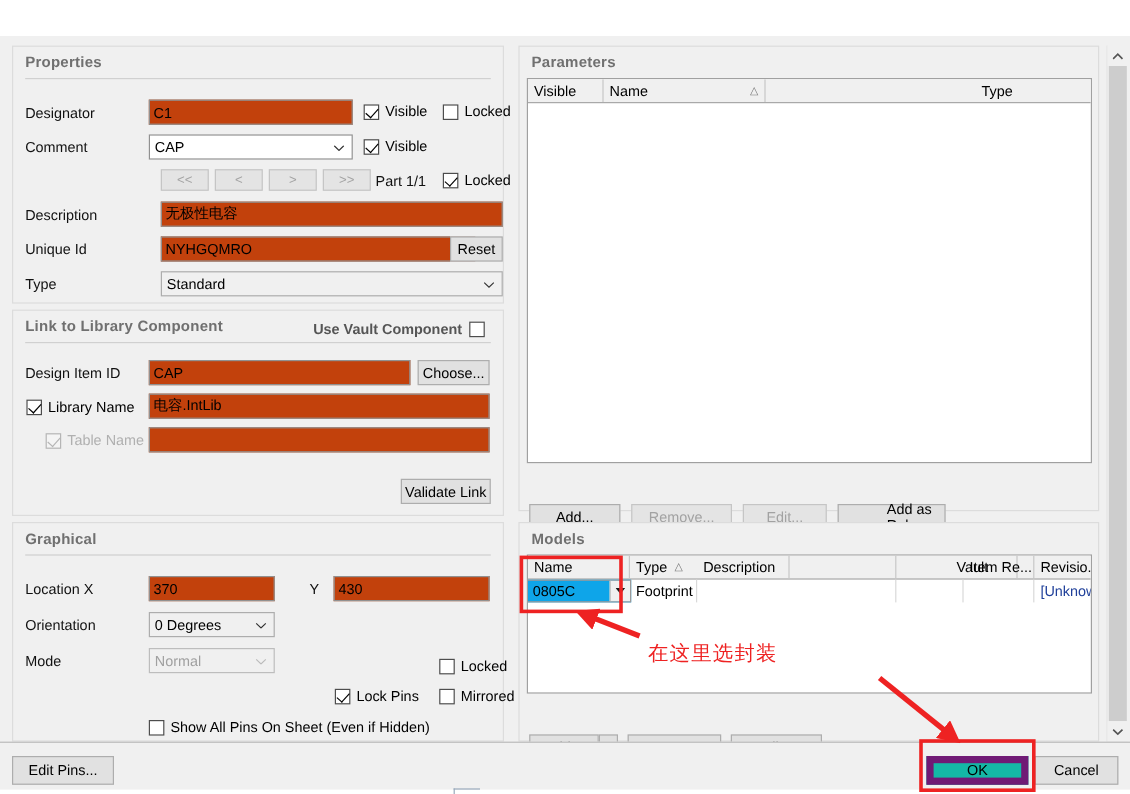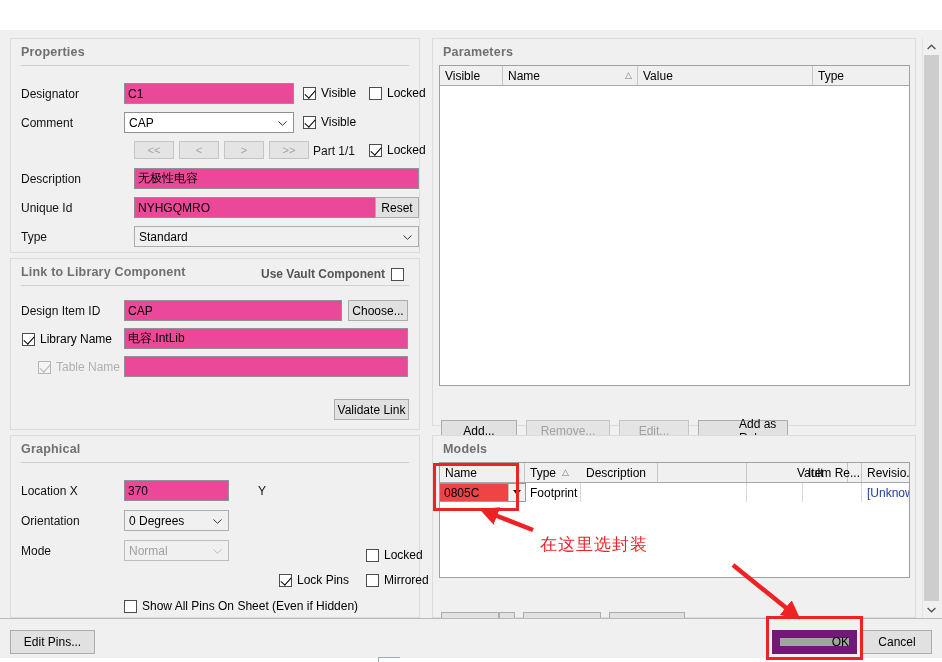--- a/index.html
+++ b/index.html
@@ -58,21 +58,21 @@
   }
 
   .lbl {
     position: absolute;
     font-size: 12px; color: #111111;
     white-space: nowrap;
   }
 
   input.tf, .tf {
     position: absolute;
-    background: #ec4899;
+    background: #c2410c;
     border: 1px solid #919191;
     font-family: "Liberation Sans", sans-serif;
     font-size: 12px;
     color: #000000;
     padding: 0 3px;
     line-height: 19px;
     outline: none;
   }
 
   
@@ -166,21 +166,21 @@
   .tcell {
     position: absolute; top: 0; height: 19px;
     display: flex; align-items: center;
     padding-left: 5px;
     font-size: 12px;
     white-space: nowrap; overflow: hidden;
     border-right: 1px solid #d9d9d9;
   }
   .cellcombo {
     position: absolute; top: 0; height: 19px;
-    background: #ef4444;
+    background: #0ea5e9;
     border: 1px solid #9a9a9a;
     display: flex; align-items: center;
     padding-left: 4px;
     font-size: 12px;
   }
   .cellcombo .cbtn {
     position: absolute; right: 0px; top: 0px; bottom: 0px;
     width: 17px; background: #f0f0f0;
     border-left: 1px solid #c0c0c0;
     display: flex; align-items: center; justify-content: center;
@@ -203,23 +203,22 @@
     background: #cdcdcd;
   }
 
   
   .bottombar {
     position: absolute; left: 0; top: 618px; width: 942px; height: 44px;
     background: #f0f0f0;
     border-top: 1px solid #b9b9b9;
   }
   .btn-ok {
-    border: 8px solid #701a75;
-    background: #a3a3a3;
-    justify-content: flex-end;
+    border: 6px solid #701a75;
+    background: #14b8a6;
   }
 
   
   .anno-box {
     position: absolute;
     border: 3px solid #ee2222;
     pointer-events: none;
   }
   .anno-text {
     position: absolute;
@@ -329,20 +328,21 @@
       <div class="btn" style="left:323px; top:140px; width:75px; height:21px;">Validate Link</div>
     </div>
 
     <div class="group" style="left:10px; top:405px; width:410px; height:183px;">
       <div class="group-title">Graphical</div>
       <div class="group-rule" style="left:10px; top:26px; width:388px;"></div>
 
       <div class="lbl" style="left:10px; top:48px;">Location  X</div>
       <input class="tf" style="left: 113px; top: 44px; width: 105px; height: 21px;" value="370">
       <div class="lbl" style="left:247px; top:48px;">Y</div>
+      <input class="tf" style="left: 267px; top: 44px; width: 130px; height: 21px;" value="430">
 
       <div class="lbl" style="left:10px; top:78px;">Orientation</div>
       <div class="combo gray" style="left:113px; top:74px; width:105px; height:21px;">
         <span class="ctext">0 Degrees</span>
         <svg class="arrow" viewBox="0 0 9 5">
           <path d="M0.5 0.5 L4.5 4.3 L8.5 0.5" fill="none" stroke="#333" stroke-width="1"></path>
         </svg>
       </div>
       <div class="cb" style="left:355px; top:112px;">
         <span class="cbbox"></span>
@@ -376,21 +376,20 @@
     </div>
 
     <div class="group" style="left:432px; top:8px; width:484px; height:388px;">
       <div class="group-title">Parameters</div>
 
       <div class="tbl" style="left:6px; top:26px; width:471px; height:321px;">
         <div class="thead">
           <div class="th" style="left:0px; width:63px;">Visible</div>
           <div class="th" style="left:63px; width:135px;">Name</div>
           <div class="sorttri" style="left:185px; top:0;">△</div>
-          <div class="th" style="left:198px; width:175px;">Value</div>
           <div class="th" style="left:373px; width:98px; border-right:none;">Type</div>
         </div>
       </div>
 
       <div class="btn" style="left:8px; top:381px; width:76px; height:21px;">
         <span>Add...</span>
       </div>
       <div class="btn disabled" style="left:93px; top:381px; width:84px; height:21px;">
         <span>Remove...</span>
       </div>

